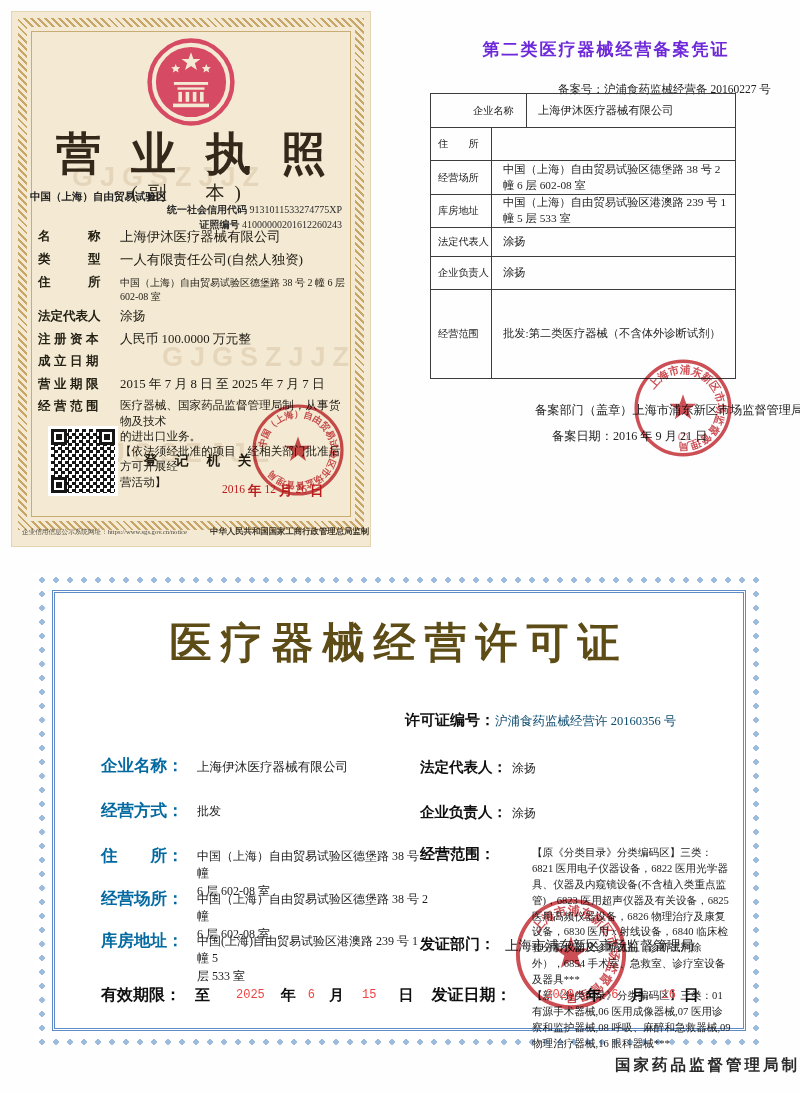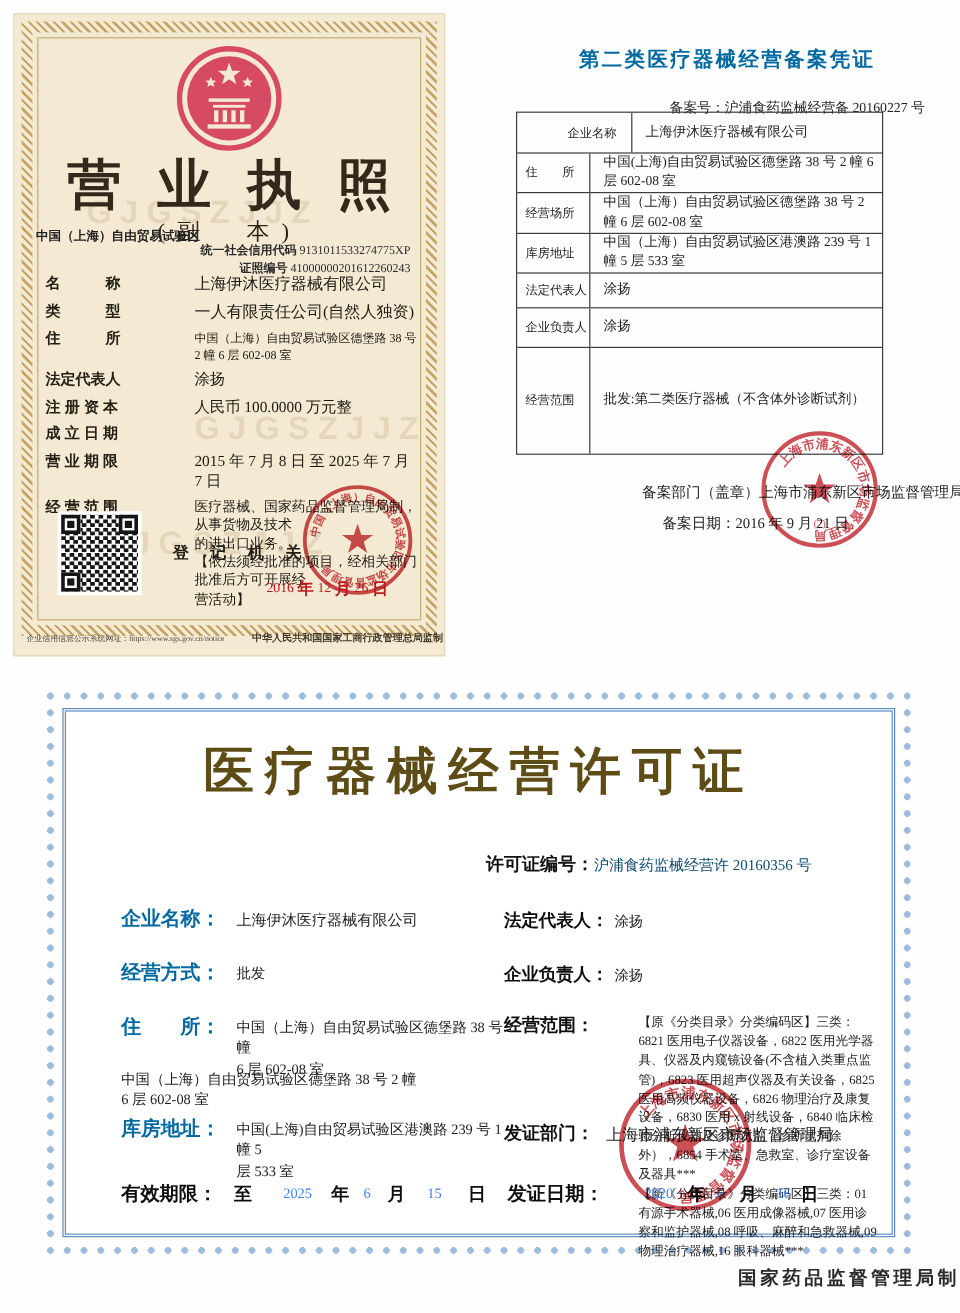--- a/index.html
+++ b/index.html
@@ -20,21 +20,21 @@
   .bl-title{position:absolute;left:0;right:0;top:112px;text-align:center;
       font-family:"Liberation Sans",sans-serif;font-weight:800;font-size:45px;color:#33281a;
       letter-spacing:30px;text-indent:30px;}
   .bl-sub{position:absolute;left:0;right:0;top:168px;text-align:center;font-size:19px;
       letter-spacing:10px;color:#2c2417;}
   .bl-zone{position:absolute;left:18px;top:178px;font-family:"Liberation Sans",sans-serif;
       font-weight:700;font-size:10.5px;color:#222;}
   .bl-codes{position:absolute;right:28px;top:190px;text-align:right;font-size:10px;line-height:15px;color:#2b2b2b;}
   .bl-codes b{font-family:"Liberation Sans",sans-serif;font-weight:700;}
   .bl-fields{position:absolute;left:26px;top:216px;width:312px;}
-  .bl-row{display:flex;margin-bottom:5.5px;gap:42px;}
+  .bl-row{display:flex;margin-bottom:5.5px;}
   .bl-label{flex:0 0 82px;font-family:"Liberation Sans",sans-serif;font-weight:700;
       font-size:12.5px;color:#232014;white-space:nowrap;}
   .bl-value{flex:1;font-size:12.8px;color:#1e1a12;line-height:1.32;}
   .bl-value.small{font-size:10px;padding-top:2px;}
   .bl-value.prewrap{white-space:pre-line;font-size:11.6px;}
   .qr{position:absolute;left:36px;top:414px;width:64px;height:64px;background:#fff;padding:3px;}
   .qr-mod{position:absolute;left:3px;top:3px;right:3px;bottom:3px;
       background:conic-gradient(#161616 25%,transparent 0 50%,#161616 0 75%,transparent 0) 0 0/7px 7px;}
   .finder{position:absolute;width:16px;height:16px;border:3px solid #161616;background:#fff;box-sizing:border-box;}
   .finder::after{content:"";position:absolute;left:2px;top:2px;width:6px;height:6px;background:#161616;}
@@ -44,21 +44,21 @@
   .seal-1{left:238px;top:390px;width:96px;height:96px;}
   .bl-date{position:absolute;left:210px;top:470px;font-size:12px;color:#b91c1c;white-space:nowrap;}
   .bl-date b{font-family:"Liberation Sans",sans-serif;font-size:13.5px;}
   .bl-date .num{font-size:11.5px;position:relative;top:-2px;}
   .bl-footer-l{position:absolute;left:10px;top:516px;font-size:6.6px;color:#4c4538;}
   .bl-footer-r{position:absolute;left:198px;top:514px;font-size:8.4px;font-weight:700;color:#403726;}
 
   
   .doc2{position:absolute;left:420px;top:30px;width:372px;height:460px;background:transparent;}
   .fc-title{position:absolute;left:0;right:0;top:8px;text-align:center;font-weight:700;
-      font-size:17px;letter-spacing:2px;color:#0369a1;}
+      font-size:17px;letter-spacing:2px;color:#6d28d9;}
   .fc-record{position:absolute;left:138px;top:52px;font-size:11.5px;color:#222;white-space:nowrap;}
   .fc-table{position:absolute;left:10px;top:63px;width:304px;border:1px solid #3d3d3d;}
   .fc-row{display:flex;border-top:1px solid #3d3d3d;}
   .fc-row:first-child{border-top:none;}
   .fc-cell-l{flex:0 0 53px;border-right:1px solid #3d3d3d;display:flex;align-items:center;
       padding-left:7px;font-size:10.2px;color:#222;}
   .fc-cell-r{flex:1;display:flex;align-items:center;padding-left:11px;padding-right:4px;
       font-size:11.3px;color:#1d1d1d;line-height:1.4;}
   .fc-dept{position:absolute;left:115px;top:372px;font-size:12.2px;color:#222;white-space:nowrap;}
   .fc-date{position:absolute;left:132px;top:398px;font-size:12.2px;color:#222;white-space:nowrap;}
@@ -81,21 +81,21 @@
   .lf .lbl{flex:0 0 96px;font-family:"Liberation Sans",sans-serif;font-weight:700;font-size:16.5px;color:#0369a1;white-space:nowrap;}
   .rf .lbl{flex:0 0 92px;font-family:"Liberation Sans",sans-serif;font-weight:700;font-size:14.5px;color:#0e0e0e;white-space:nowrap;}
   .lf .val{flex:1;font-size:12px;color:#1c1c1c;line-height:1.45;white-space:pre-line;padding-top:3px;}
   .rf .val{flex:1;font-size:12px;color:#1c1c1c;padding-top:2px;}
   .scope-block{position:absolute;left:385px;top:272px;width:312px;display:flex;gap:27px;}
   .scope-block .lbl{flex:0 0 85px;font-family:"Liberation Sans",sans-serif;font-weight:700;font-size:15px;color:#0e0e0e;white-space:nowrap;}
   .scope-text{flex:1;font-size:10.6px;line-height:1.5;color:#1c1c1c;}
   .lic-dates{position:absolute;left:66px;top:412px;white-space:nowrap;font-size:0;}
   .lic-dates .lbl{font-family:"Liberation Sans",sans-serif;font-weight:700;font-size:16px;color:#0e0e0e;}
   .lic-dates .unit{font-family:"Liberation Sans",sans-serif;font-weight:700;font-size:15px;color:#0e0e0e;}
-  .lic-dates .num{font-size:12px;color:#3b82f6;position:relative;top:-2px;}
+  .lic-dates .num{font-size:12px;color:#ef4444;position:relative;top:-2px;font-family:Liberation Mono, monospace;}
   .seal-3{left:477px;top:322px;width:118px;height:118px;}
   .lic-footer{position:absolute;left:0;right:0;top:1055px;text-align:right;
       font-family:"Liberation Sans",sans-serif;font-weight:700;font-size:15.5px;letter-spacing:3px;color:#2a2a2a;}
 
   .seal svg{width:100%;height:100%;}
 </style>
 </head>
 <body>
 
 <div class="page">
@@ -216,21 +216,20 @@
       <span>备案号：</span><span>沪浦食药监械经营备 20160227 号</span>
     </div>
 
     <div class="fc-table">
       <div class="fc-row" style="height:33px;margin-left:35px;">
         <div class="fc-cell-l">企业名称</div>
         <div class="fc-cell-r">上海伊沐医疗器械有限公司</div>
       </div>
       <div class="fc-row" style="height:32px;">
         <div class="fc-cell-l">住　　所</div>
-        <div class="fc-cell-r">中国(上海)自由贸易试验区德堡路 38 号 2 幢 6 层 602-08 室</div>
       </div>
       <div class="fc-row" style="height:33px;">
         <div class="fc-cell-l">经营场所</div>
         <div class="fc-cell-r">中国（上海）自由贸易试验区德堡路 38 号 2 幢 6 层 602-08 室</div>
       </div>
       <div class="fc-row" style="height:32px;">
         <div class="fc-cell-l">库房地址</div>
         <div class="fc-cell-r">中国（上海）自由贸易试验区港澳路 239 号 1 幢 5 层 533 室</div>
       </div>
       <div class="fc-row" style="height:28px;">
@@ -283,20 +282,21 @@
     <div class="lf" style="top:227px;">
       <span class="lbl">经营方式：</span>
       <span class="val">批发</span>
     </div>
     <div class="lf" style="top:272px;">
       <span class="lbl">住　　所：</span>
       <span class="val">中国（上海）自由贸易试验区德堡路 38 号 2 幢
 6 层 602-08 室</span>
     </div>
     <div class="lf" style="top:315px;">
+      <span class="lbl">经营场所：</span>
       <span class="val">中国（上海）自由贸易试验区德堡路 38 号 2 幢
 6 层 602-08 室</span>
     </div>
     <div class="lf" style="top:357px;">
       <span class="lbl">库房地址：</span>
       <span class="val">中国(上海)自由贸易试验区港澳路 239 号 1 幢 5
 层 533 室</span>
     </div>
 
     <div class="rf" style="top:185px;">

